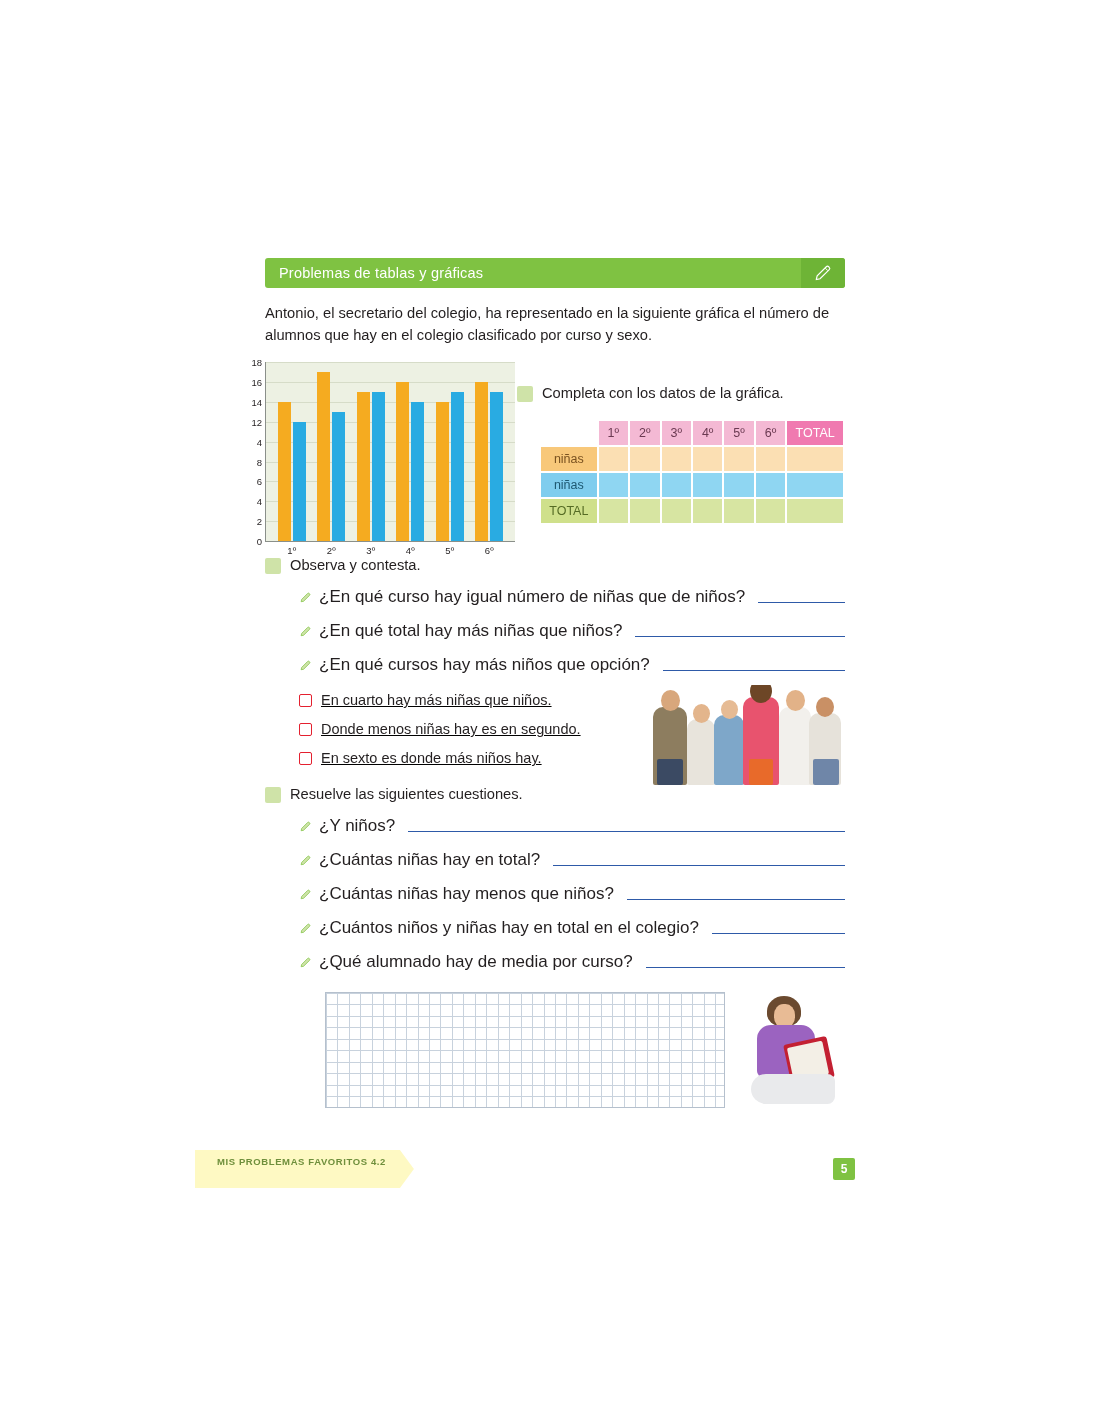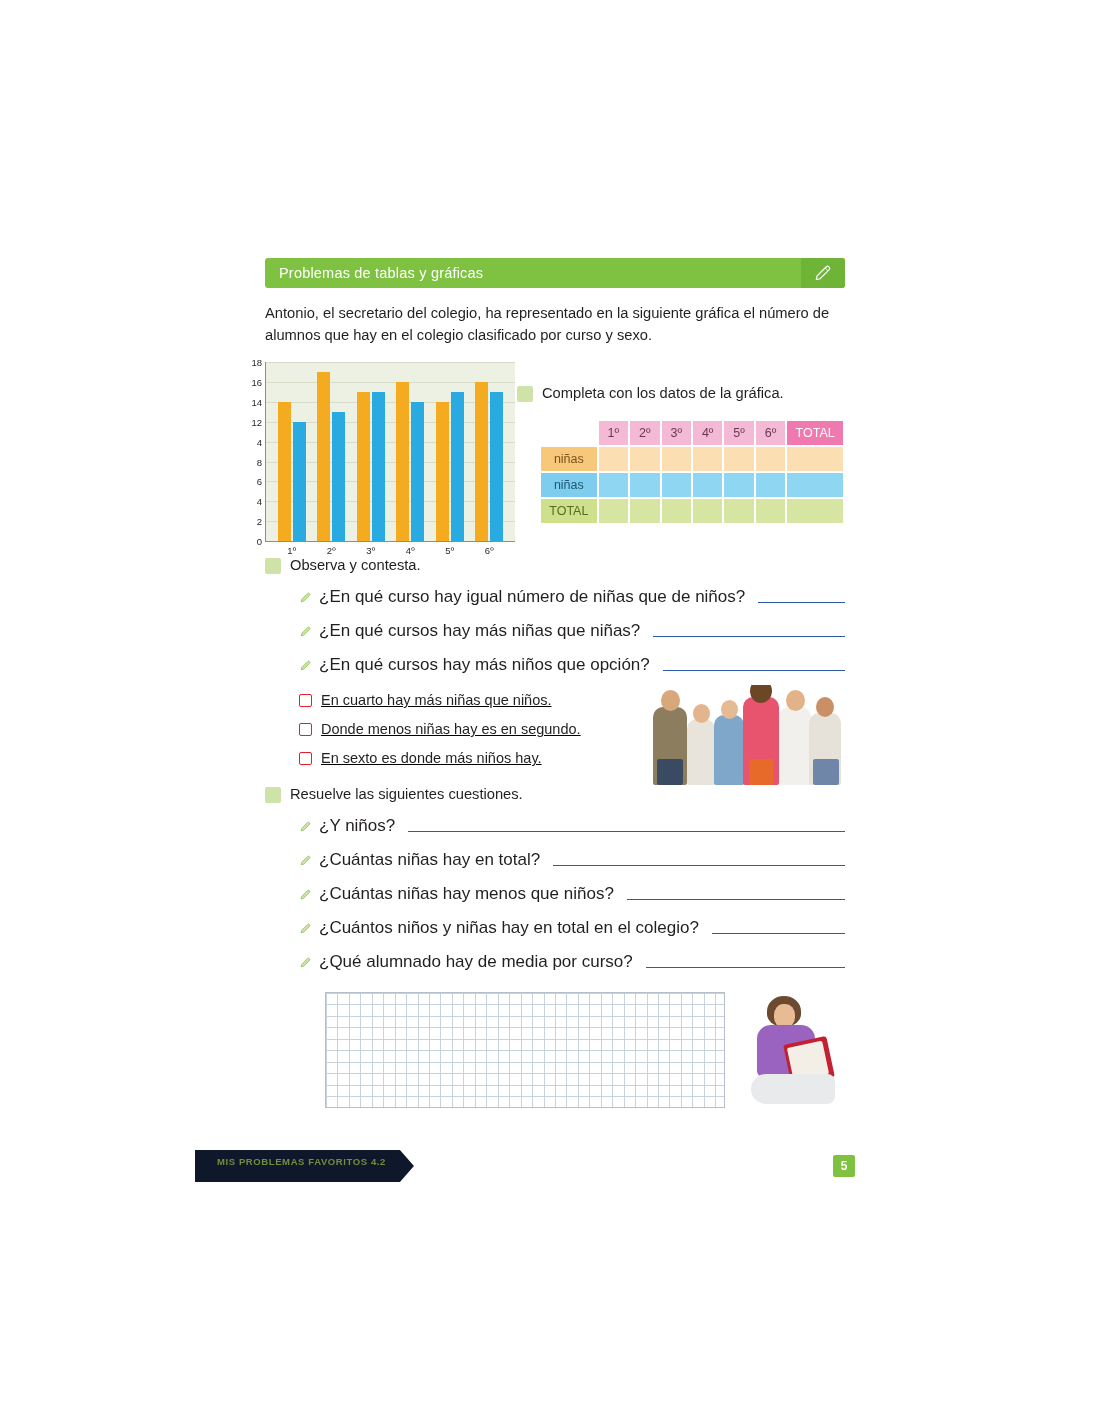--- a/index.html
+++ b/index.html
@@ -219,26 +219,26 @@
   }
 
   
   .footer {
     position: absolute;
     left: 195px; top: 1150px;
     width: 660px;
     display: flex; align-items: center;
   }
   .footer-tab {
-    background: #0f172a;
+    background: #fef9c3;
     color: #6f8f3c;
     font-size: 9.5px;
     font-weight: bold;
     letter-spacing: .6px;
-    padding: 6px 28px 15px 22px;
+    padding: 6px 28px 21px 22px;
     clip-path: polygon(0 0, calc(100% - 14px) 0, 100% 50%, calc(100% - 14px) 100%, 0 100%);
   }
   .footer-spacer { flex: 1; }
   .pagenum {
     background: #7fc242;
     color: #fff;
     font-size: 12px;
     font-weight: bold;
     width: 22px; height: 22px;
     display: flex; align-items: center; justify-content: center;
@@ -395,21 +395,21 @@
         <span class="qtext">¿En qué curso hay igual número de niñas que de niños?</span>
         <span class="answer-line"></span>
       </div>
 
       <div class="qline">
         <span class="pencil-ico">
           <svg width="13" height="13" viewBox="0 0 24 24">
               <path d="M4 19.5l1-4L16 4.5a2 2 0 0 1 2.8 0l.7.7a2 2 0 0 1 0 2.8L8.5 18.9l-4.5.9z" fill="#cfe3a8" stroke="#7fc242" stroke-width="1.4"></path>
             </svg>
         </span>
-        <span class="qtext">¿En qué cursos hay más niñas que niñas?</span>
+        <span class="qtext">¿En qué total hay más niñas que niños?</span>
         <span class="answer-line"></span>
       </div>
 
       <div class="qline">
         <span class="pencil-ico">
           <svg width="13" height="13" viewBox="0 0 24 24">
               <path d="M4 19.5l1-4L16 4.5a2 2 0 0 1 2.8 0l.7.7a2 2 0 0 1 0 2.8L8.5 18.9l-4.5.9z" fill="#cfe3a8" stroke="#7fc242" stroke-width="1.4"></path>
             </svg>
         </span>
         <span class="qtext">¿En qué cursos hay más niños que opción?</span>

